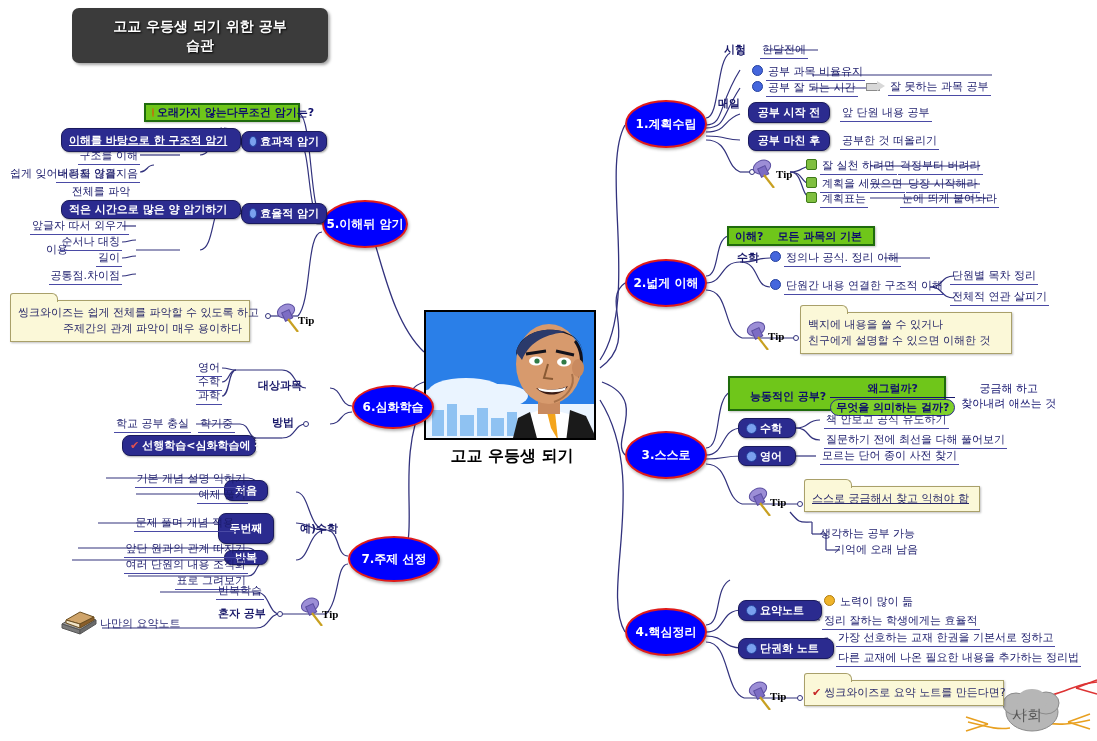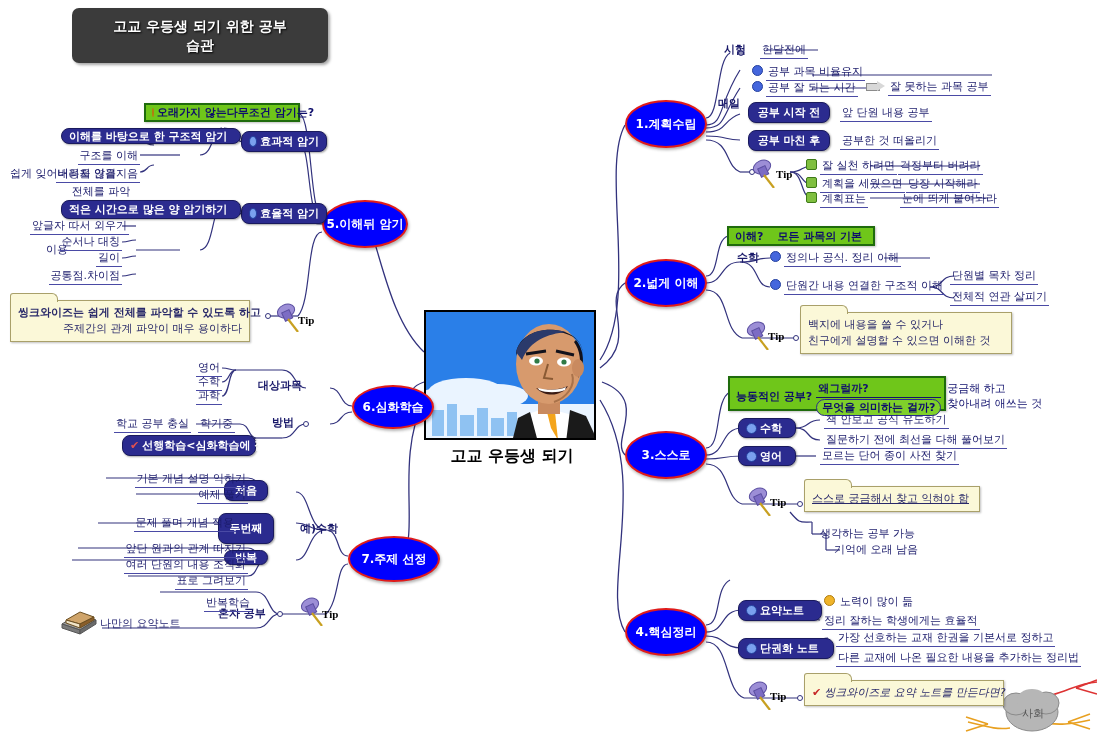--- a/index.html
+++ b/index.html
@@ -432,21 +432,21 @@
   </div>
   <div class="node tip-label" style="left:768px;top:330px;">Tip</div>
 
   <div class="node note" style="left:800px;top:312px;width:212px;">
     <div>백지에 내용을 쓸 수 있거나</div>
     <div>친구에게 설명할 수 있으면 이해한 것</div>
   </div>
 
   <div class="node oval" style="left:625px;top:431px;width:82px;height:48px;">3.스스로</div>
 
-  <div class="node greenbox big" style="left:728px;top:376px;width:218px;height:35px;padding:3px 6px;">
+  <div class="node greenbox big" style="left:728px;top:376px;width:218px;height:35px;padding:3px 20px;text-align:center;">
     <span style="padding-top:8px;">능동적인 공부?</span>
     <span style="display:flex;flex-direction:column;margin-left:4px;">
       <span class="leaf" style="color:#14146b;border-color:#14146b;">왜그럴까?</span>
       <span style="border:1px solid #2b2b8f;border-radius:9px;padding:0 5px;margin-top:1px;background:#7fd02a;">무엇을 의미하는 걸까?</span>
     </span>
     <span style="display:flex;flex-direction:column;margin-left:6px;font-weight:normal;">
       <span>궁금해 하고</span>
       <span>찾아내려 애쓰는 것</span>
     </span>
   </div>
@@ -516,40 +516,40 @@
 
   <div class="node" style="left:740px;top:680px;width:44px;height:30px;">
     <svg viewBox="0 0 44 30" width="44" height="30">
       <ellipse cx="18" cy="9" rx="9" ry="6.5" fill="#9c8ed6" stroke="#5a4ea0" transform="rotate(-25 18 9)"></ellipse>
       <rect x="15" y="9" width="8" height="9" fill="#7c6cc4" stroke="#5a4ea0" transform="rotate(-25 19 13)"></rect>
       <path d="M20,17 L30,30" stroke="#c8a020" stroke-width="2.2"></path>
     </svg>
   </div>
   <div class="node tip-label" style="left:770px;top:690px;">Tip</div>
 
-  <div class="node note" style="left:804px;top:680px;width:200px;font-style:italic;">
+  <div class="node note" style="left:804px;top:680px;width:200px;">
     <div><span class="chk">✔</span><span>씽크와이즈로 요약 노트를 만든다면?</span></div>
   </div>
 
-  <div class="node" style="left:1012px;top:706px;width:42px;text-align:center;color:#555;font-size:11px;">사회</div>
+  <div class="node" style="left:1012px;top:706px;width:42px;text-align:left;color:#555;font-size:15px;">사회</div>
 
   <div class="node oval" style="left:322px;top:200px;width:86px;height:48px;">5.이해뒤 암기</div>
 
   <div class="node greenbox" style="left:144px;top:103px;width:156px;height:19px;">
     <span class="bul or" style="width:7px;height:7px;"></span>
     <span>오래가지 않는다</span>
     <span style="width:10px;"></span>
     <span>무조건 암기는?</span>
   </div>
 
   <div class="node bluebox" style="left:241px;top:131px;width:86px;height:21px;">
     <span class="bul" style="background:#7aa0ee;"></span>
       <span>효과적 암기</span>
   </div>
-  <div class="node bluebox" style="left:61px;top:128px;width:180px;height:16px;">이해를 바탕으로 한 구조적 암기</div>
+  <div class="node bluebox" style="left:61px;top:128px;width:180px;height:24px;text-decoration:underline;">이해를 바탕으로 한 구조적 암기</div>
 
   <div class="node" style="left:8px;top:166px;">
     <span class="leaf plain">쉽게 잊어버리지 않음</span>
   </div>
   <div class="node right-al" style="left:50px;top:148px;width:90px;">
     <span class="leaf">구조를 이해</span>
   </div>
   <div class="node right-al" style="left:38px;top:166px;width:102px;">
     <span class="leaf">내용을 연결지음</span>
   </div>
@@ -573,21 +573,21 @@
     <span class="leaf">순서나 대칭</span>
   </div>
   <div class="node right-al" style="left:30px;top:250px;width:92px;">
     <span class="leaf">길이</span>
   </div>
   <div class="node right-al" style="left:20px;top:268px;width:102px;">
     <span class="leaf">공통점.차이점</span>
   </div>
 
   <div class="node note" style="left:10px;top:300px;width:240px;">
-    <div style="text-align:right;font-weight:bold;">씽크와이즈는 쉽게 전체를 파악할 수 있도록 하고</div>
+    <div style="text-align:right;">씽크와이즈는 쉽게 전체를 파악할 수 있도록 하고</div>
     <div style="text-align:right;">주제간의 관계 파악이 매우 용이하다</div>
   </div>
   <div class="node" style="left:268px;top:302px;width:44px;height:30px;">
     <svg viewBox="0 0 44 30" width="44" height="30">
       <ellipse cx="18" cy="9" rx="9" ry="6.5" fill="#9c8ed6" stroke="#5a4ea0" transform="rotate(-25 18 9)"></ellipse>
       <rect x="15" y="9" width="8" height="9" fill="#7c6cc4" stroke="#5a4ea0" transform="rotate(-25 19 13)"></rect>
       <path d="M20,17 L30,30" stroke="#c8a020" stroke-width="2.2"></path>
     </svg>
   </div>
   <div class="node tip-label" style="left:298px;top:314px;">Tip</div>
@@ -649,21 +649,21 @@
   <div class="node right-al" style="left:66px;top:557px;width:182px;">
     <span class="leaf">여러 단원의 내용 조직화</span>
   </div>
   <div class="node right-al" style="left:122px;top:573px;width:126px;">
     <span class="leaf">표로 그려보기</span>
   </div>
 
   <div class="node" style="left:216px;top:606px;">
     <span class="leaf plain" style="font-weight:bold;">혼자 공부</span>
   </div>
-  <div class="node right-al" style="left:146px;top:583px;width:106px;margin-top:12px;">
+  <div class="node right-al" style="left:158px;top:583px;width:106px;">
     <span class="leaf">반복학습</span>
   </div>
 
   <div class="node" style="left:58px;top:608px;width:40px;height:28px;">
     <svg viewBox="0 0 40 28" width="40" height="28">
       <path d="M4,16 L20,6 L38,12 L22,22 Z" fill="#9a9a9a" stroke="#555"></path>
       <path d="M4,16 L4,20 L22,26 L22,22 Z" fill="#7a7a7a" stroke="#555"></path>
       <path d="M22,22 L22,26 L38,16 L38,12 Z" fill="#6b6b6b" stroke="#555"></path>
       <path d="M8,12 L22,4 L36,9 L22,16 Z" fill="#cfa46a" stroke="#6b4f22"></path>
       <path d="M8,12 L8,15 L22,20 L22,16 Z" fill="#f0e4c8" stroke="#6b4f22"></path>

